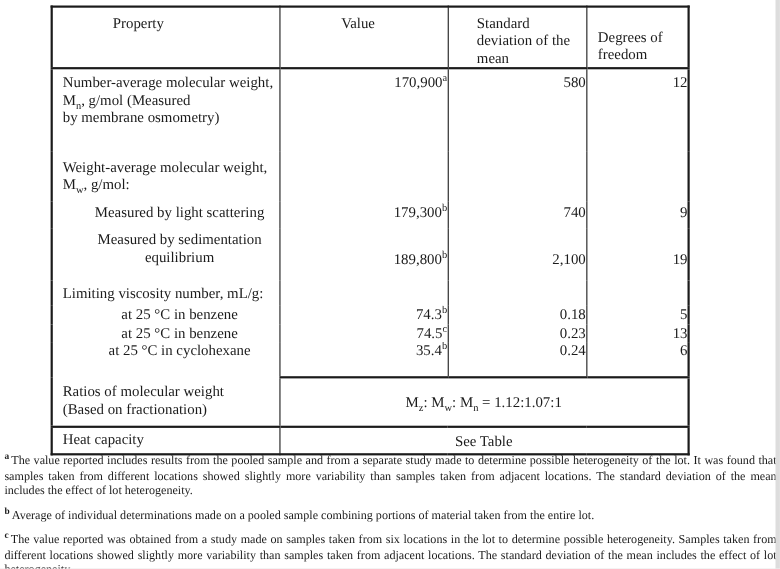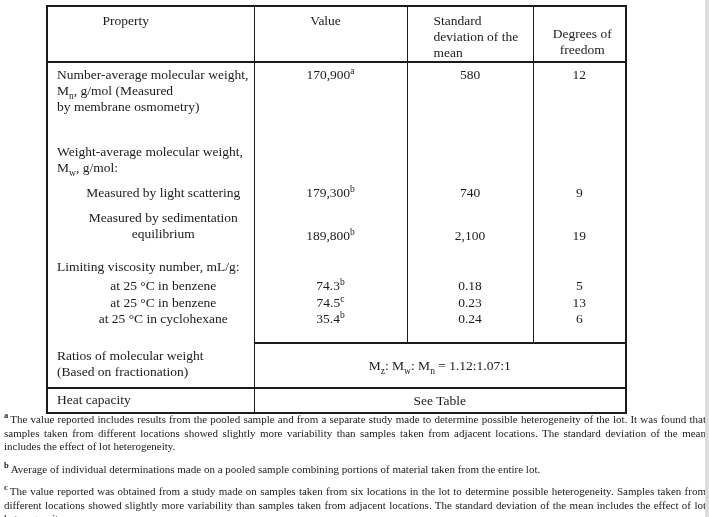--- a/index.html
+++ b/index.html
@@ -21,26 +21,26 @@
     font-size:13.5px; line-height:16px; overflow:hidden;
   }
   .bR  { border-right:1.5px solid #1b1b1b; }
   tr.hdr th { border-bottom:2px solid #1b1b1b; }
   .bB  { border-bottom:2px solid #1b1b1b; }
 
   
   .hc1 { text-align:center; padding:6px 50px 0 0; }
   .hc2 { text-align:center; padding:6px 10px 0 0; }
   .hc3 { text-align:left;   padding:6px 4px 0 26px; }
-  .hc4 { text-align:center;   padding:19px 4px 0 10px; }
+  .hc4 { text-align:left;   padding:19px 4px 0 10px; }
 
   
   .p   { text-align:left; padding-left:9px; }
   .ind { padding-left:25px;text-align:center; }
-  .v   { text-align:center; }
+  .v   { text-align:right; }
 
   .pt2  { padding-top:2px; }
   .pt3  { padding-top:3px; }
   .pt4  { padding-top:4px; }
   .pt5  { padding-top:5px; }
   .pt6  { padding-top:6px; }
   .pt12 { padding-top:4px; }
   .pt20 { padding-top:20px; }
 
   .merged { text-align:center; vertical-align:middle;border-radius:13px; }

